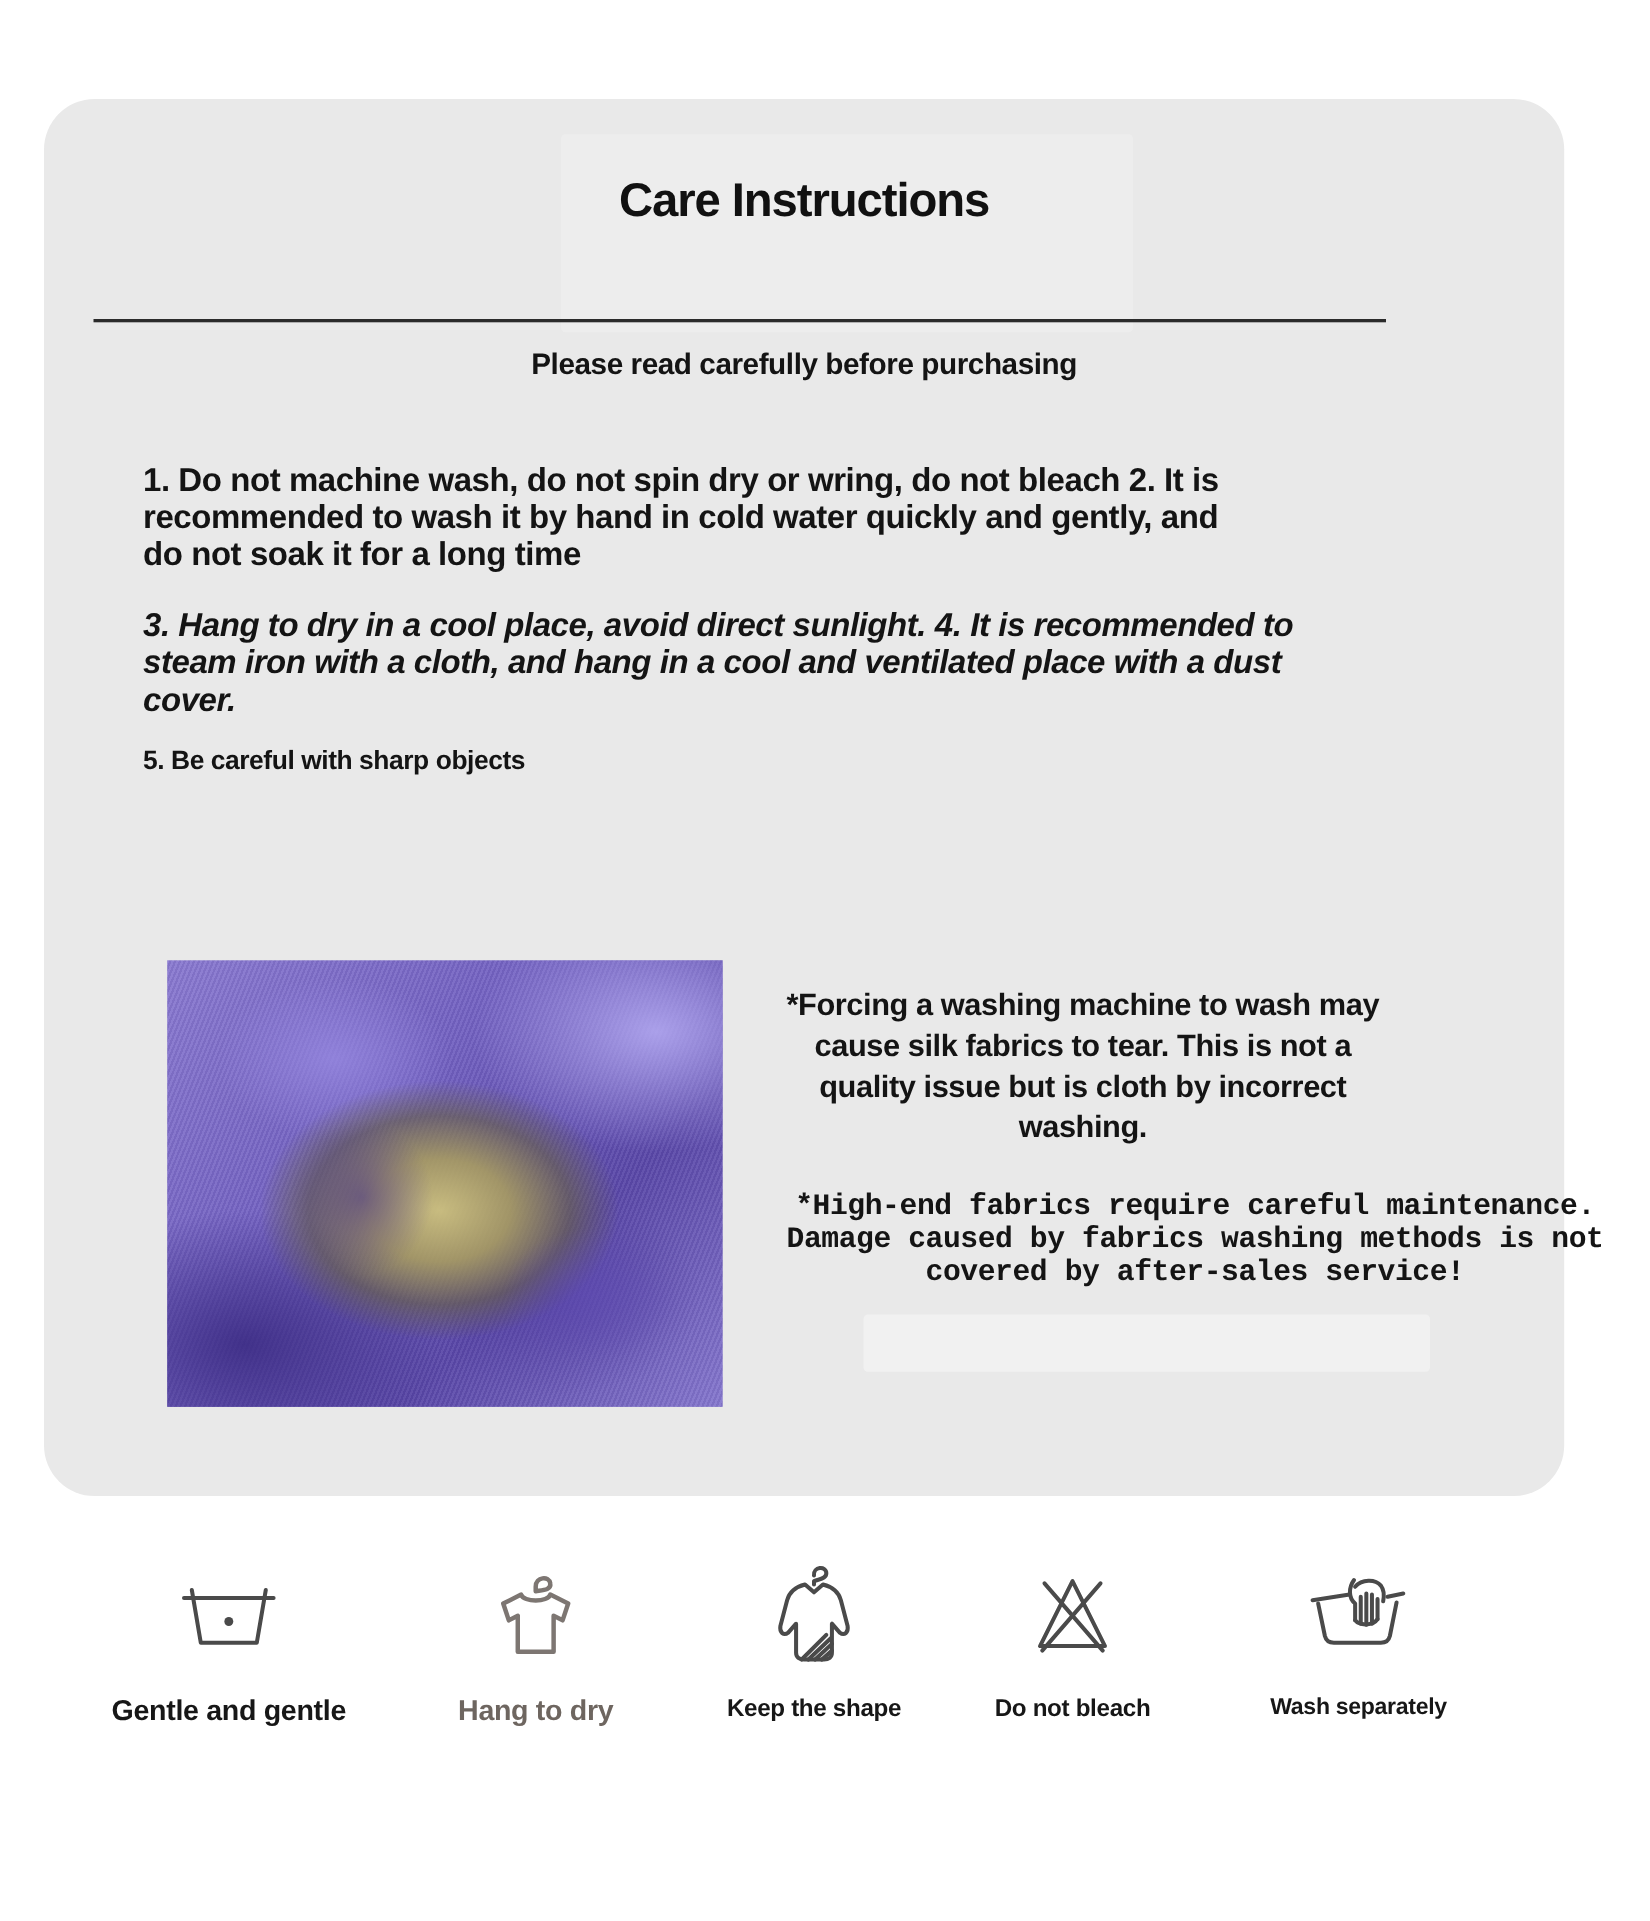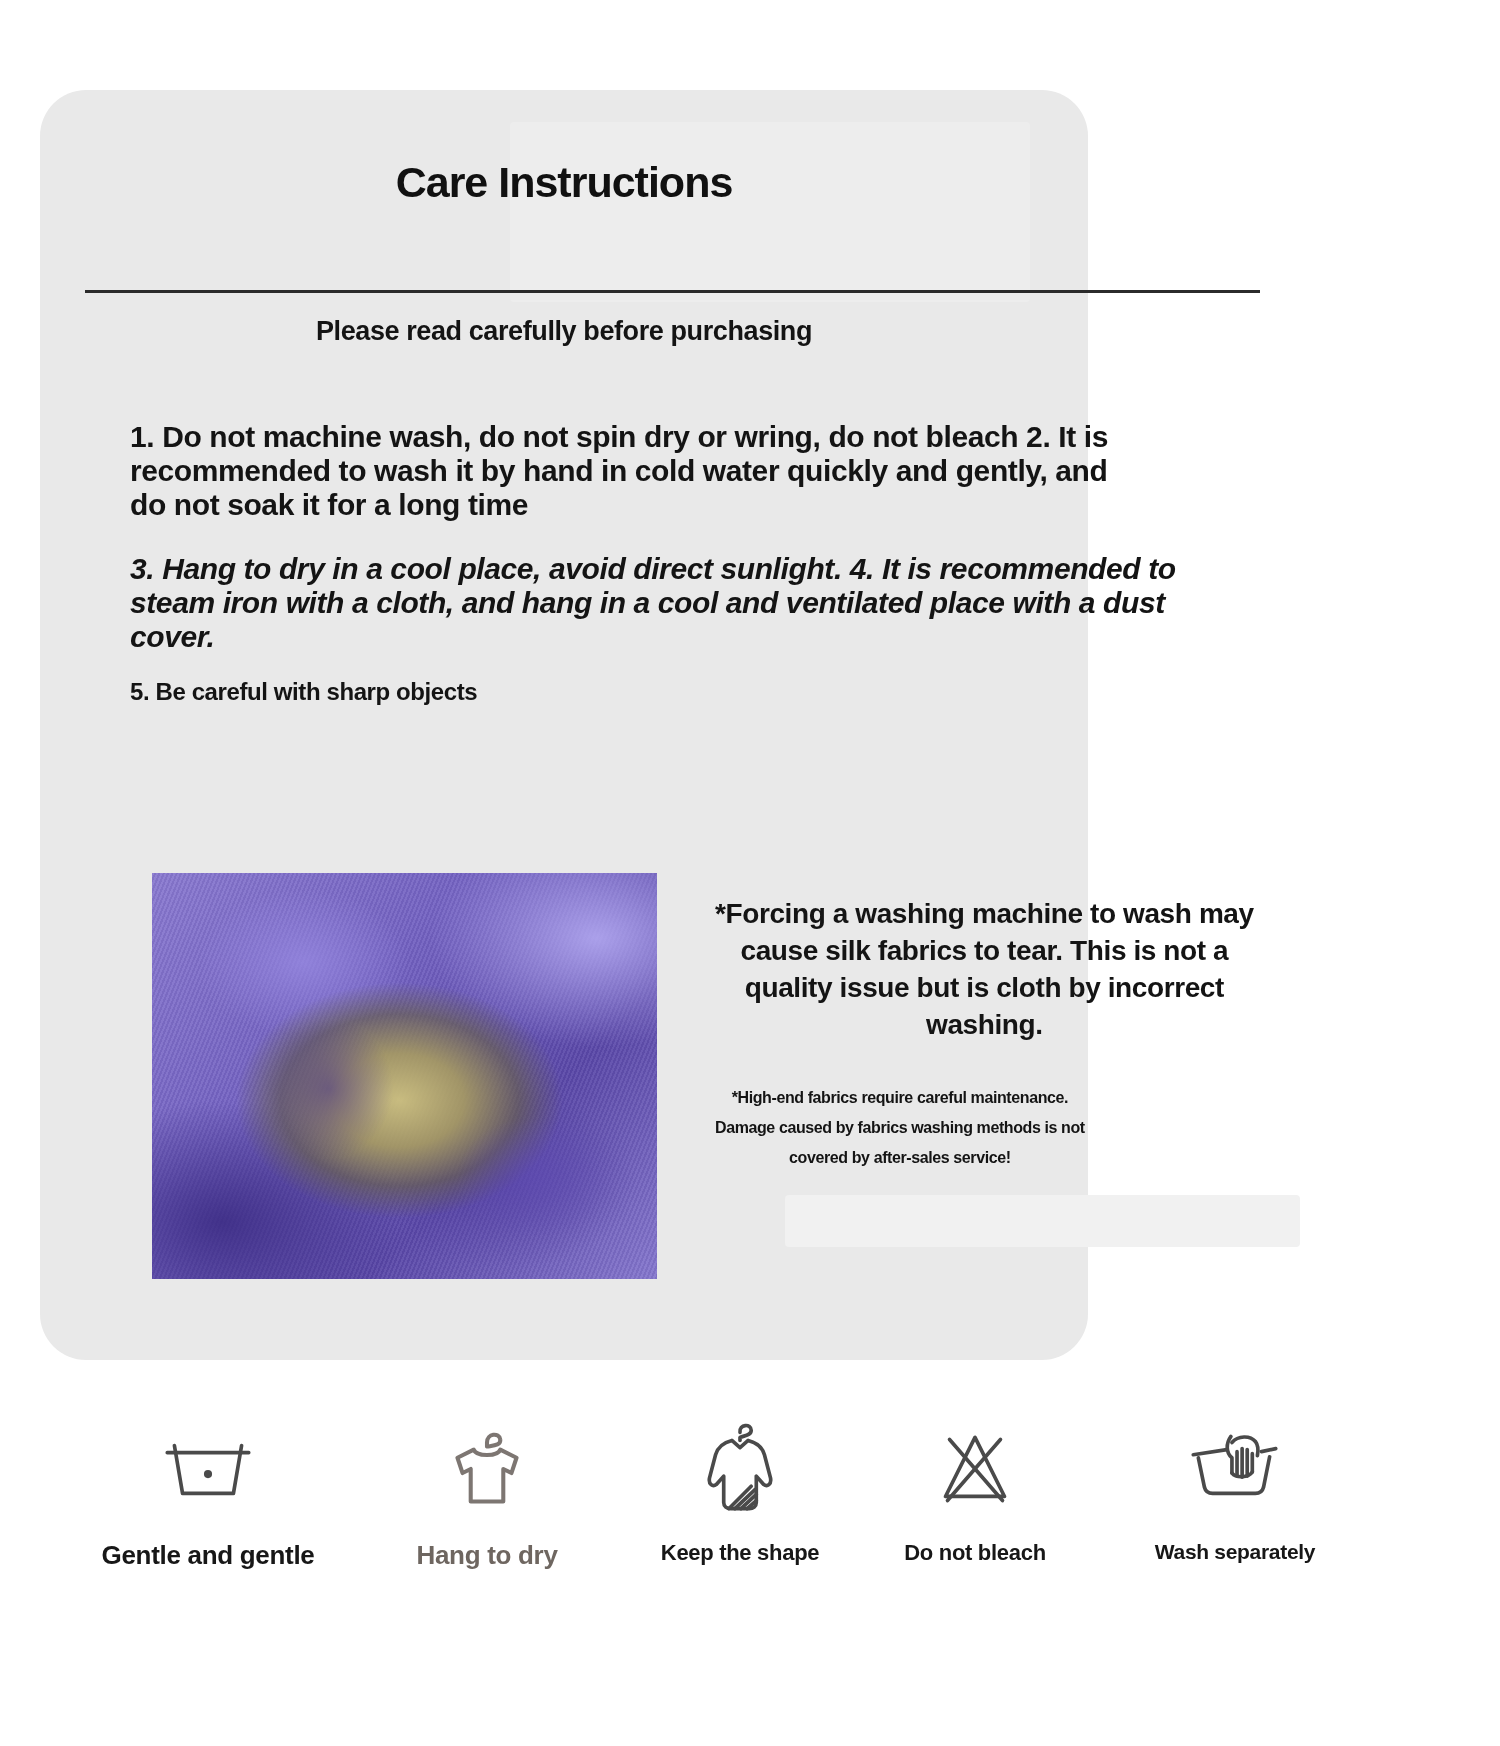--- a/index.html
+++ b/index.html
@@ -2,21 +2,21 @@
 <html><head>
 <meta charset="utf-8">
 <style>
   html,body{margin:0;padding:0;}
   body{
     width:1500px;height:1746px;position:relative;background:#ffffff;
     font-family:"Liberation Sans", sans-serif;color:#141414;overflow:hidden;
   }
   
   .card{
-    position:absolute;left:40px;top:90px;width:1048px;height:1270px;
+    position:absolute;left:40px;top:90px;width:1382px;height:1270px;
     background:#e9e9e9;border-radius:46px;
   }
   .patch{position:absolute;background:#efefef;border-radius:4px;}
   .patch.title-patch{left:470px;top:32px;width:520px;height:180px;background:#ededed;}
   .patch.bottom-patch{left:745px;top:1105px;width:515px;height:52px;background:#f1f1f1;}
 
   .page-title{
     position:absolute;left:0;top:68px;width:100%;margin:0;text-align:center;
     font-size:43px;font-weight:700;letter-spacing:-1px;color:#111;
   }
@@ -49,21 +49,21 @@
   .fabric::before{content:"";position:absolute;left:18%;top:30%;width:34%;height:46%;
     border-radius:50% 40% 55% 45%;
     background:radial-gradient(closest-side, rgba(70,50,140,0.55), rgba(70,50,140,0) 75%);}
   .fabric::after{content:"";position:absolute;left:55%;top:55%;width:42%;height:40%;
     border-radius:45% 55% 40% 60%;
     background:radial-gradient(closest-side, rgba(96,76,180,0.5), rgba(96,76,180,0) 75%);}
 
   .note{position:absolute;left:675px;margin:0;font-weight:700;letter-spacing:-0.4px;text-align:center;}
   .note .line{white-space:nowrap;}
   .note.note1{top:805px;font-size:28px;line-height:37px;}
-  .note.note2{top:993px;font-size:16px;line-height:30px;}
+  .note.note2{top:993px;font-size:27px;line-height:30px;font-family:Liberation Mono, monospace;}
 
   
   .icon-item{position:absolute;top:1415px;width:220px;text-align:center;}
   .icon-item svg{width:112px;height:112px;display:block;margin:0 auto;}
   .icon-stroke{fill:none;stroke:#4a4a4a;stroke-width:3.6;stroke-linecap:round;stroke-linejoin:round;}
   .icon-stroke.gray{stroke:#7d7672;stroke-width:4;}
   .icon-label{margin-top:13px;font-weight:700;letter-spacing:-0.3px;color:#171717;}
   .i1{left:98px;}  .i1 .icon-label{font-size:26px;}
   .i2{left:377px;} .i2 .icon-label{font-size:26px;color:#6e6660;}
   .i3{left:630px;} .i3 .icon-label{font-size:22px;}

